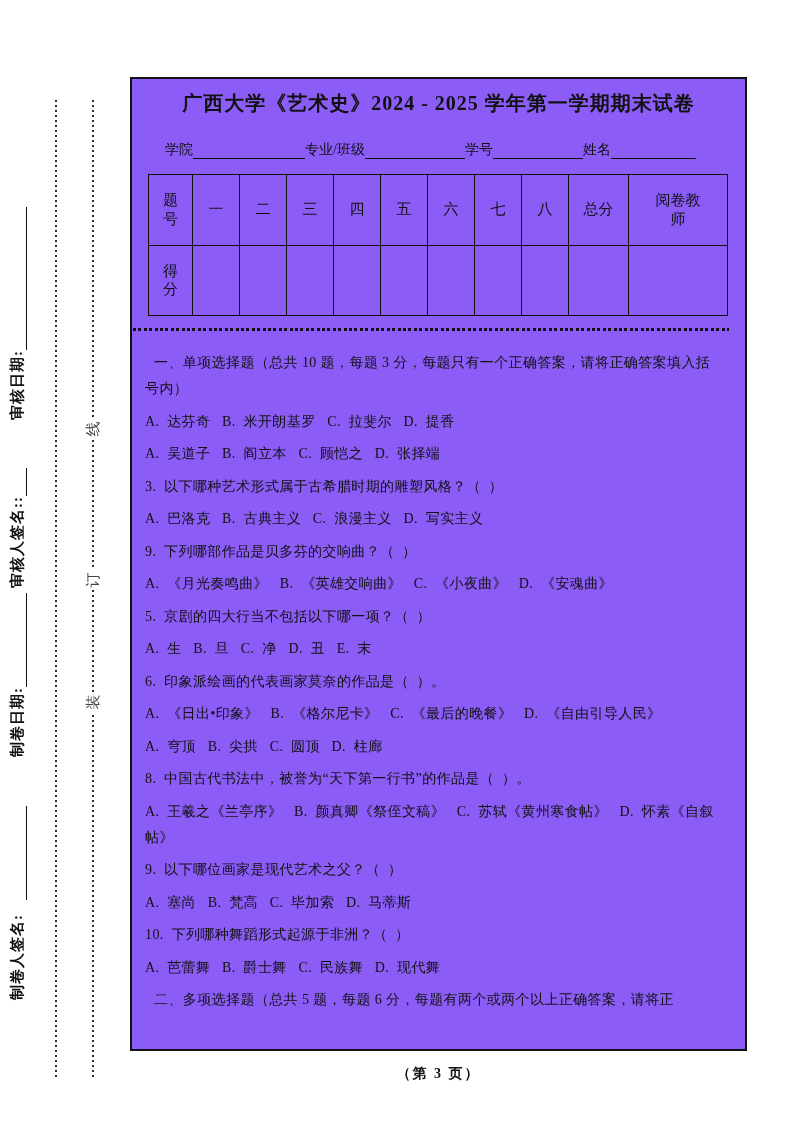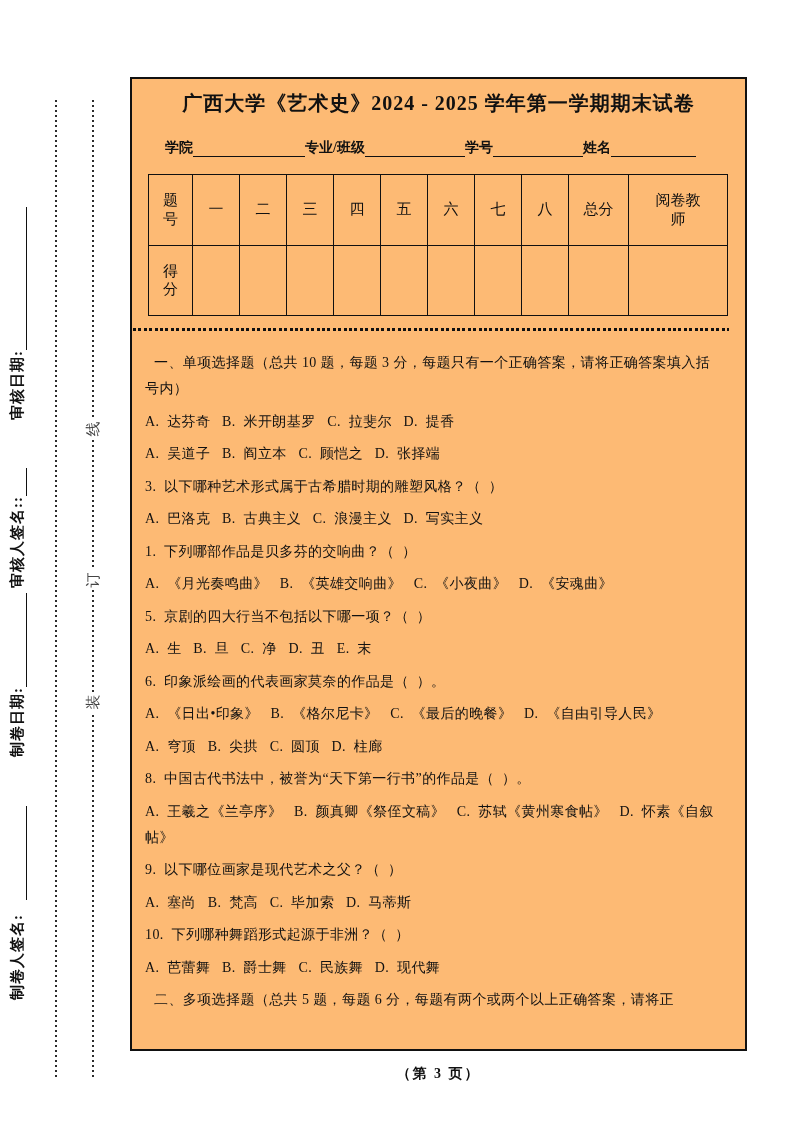--- a/index.html
+++ b/index.html
@@ -34,29 +34,29 @@
   .mlabel-3 { top:737px; }
   .mlabel-4 { top:980px; }
   .mline { display:inline-block; height:15px; border-bottom:1.5px solid #111; }
   .u1 { width:143px; }
   .u2 { width:28px; }
   .u3 { width:94px; }
   .u4 { width:94px; margin-left:14px; }
   
   .sheet {
     position:absolute; left:130px; top:77px; width:617px; height:974px;
-    border:2px solid #111; background:#fdba74; overflow:hidden;
+    border:2px solid #111; background:#8b5cf6; overflow:hidden;
   }
   .title {
     margin-top:11px; text-align:center; font-size:20px; font-weight:bold;
     letter-spacing:1px;
   }
   .inforow {
-    margin:20px 0 0 33px; width:548px; display:flex; align-items:center;
-    font-size:14px; font-weight:bold; height:22px;
+    margin:20px 0 0 33px; width:548px; display:flex; align-items:flex-end;
+    font-size:14px; font-weight:normal; height:22px;
   }
   .flabel { white-space:nowrap; }
   .fline { display:inline-block; height:17px; border-bottom:1.2px solid #111; }
   .f1 { width:112px; } .f2 { width:100px; } .f3 { width:90px; } .f4 { width:85px; }
   table.score {
     margin:15px 0 0 16px; border-collapse:collapse; table-layout:fixed; width:579px;
   }
   table.score td {
     border:1.6px solid #111; text-align:center; vertical-align:middle;
     font-size:15px; word-break:break-all; line-height:1.25;
@@ -169,21 +169,21 @@
       </table>
 
     <div class="dotsep"></div>
 
     <div class="content">
       <div class="line indent">一、单项选择题（总共 10 题，每题 3 分，每题只有一个正确答案，请将正确答案填入括号内）</div>
       <div class="line">A.  达芬奇   B.  米开朗基罗   C.  拉斐尔   D.  提香</div>
       <div class="line">A.  吴道子   B.  阎立本   C.  顾恺之   D.  张择端</div>
       <div class="line">3.  以下哪种艺术形式属于古希腊时期的雕塑风格？（  ）</div>
       <div class="line">A.  巴洛克   B.  古典主义   C.  浪漫主义   D.  写实主义</div>
-      <div class="line">1.  下列哪部作品是贝多芬的交响曲？（  ）</div>
+      <div class="line">9.  下列哪部作品是贝多芬的交响曲？（  ）</div>
       <div class="line">A.  《月光奏鸣曲》   B.  《英雄交响曲》   C.  《小夜曲》   D.  《安魂曲》</div>
       <div class="line">5.  京剧的四大行当不包括以下哪一项？（  ）</div>
       <div class="line">A.  生   B.  旦   C.  净   D.  丑   E.  末</div>
       <div class="line">6.  印象派绘画的代表画家莫奈的作品是（  ）。</div>
       <div class="line">A.  《日出•印象》   B.  《格尔尼卡》   C.  《最后的晚餐》   D.  《自由引导人民》</div>
       <div class="line">A.  穹顶   B.  尖拱   C.  圆顶   D.  柱廊</div>
       <div class="line">8.  中国古代书法中，被誉为“天下第一行书”的作品是（  ）。</div>
       <div class="line">A.  王羲之《兰亭序》   B.  颜真卿《祭侄文稿》   C.  苏轼《黄州寒食帖》   D.  怀素《自叙帖》</div>
       <div class="line">9.  以下哪位画家是现代艺术之父？（  ）</div>
       <div class="line">A.  塞尚   B.  梵高   C.  毕加索   D.  马蒂斯</div>

